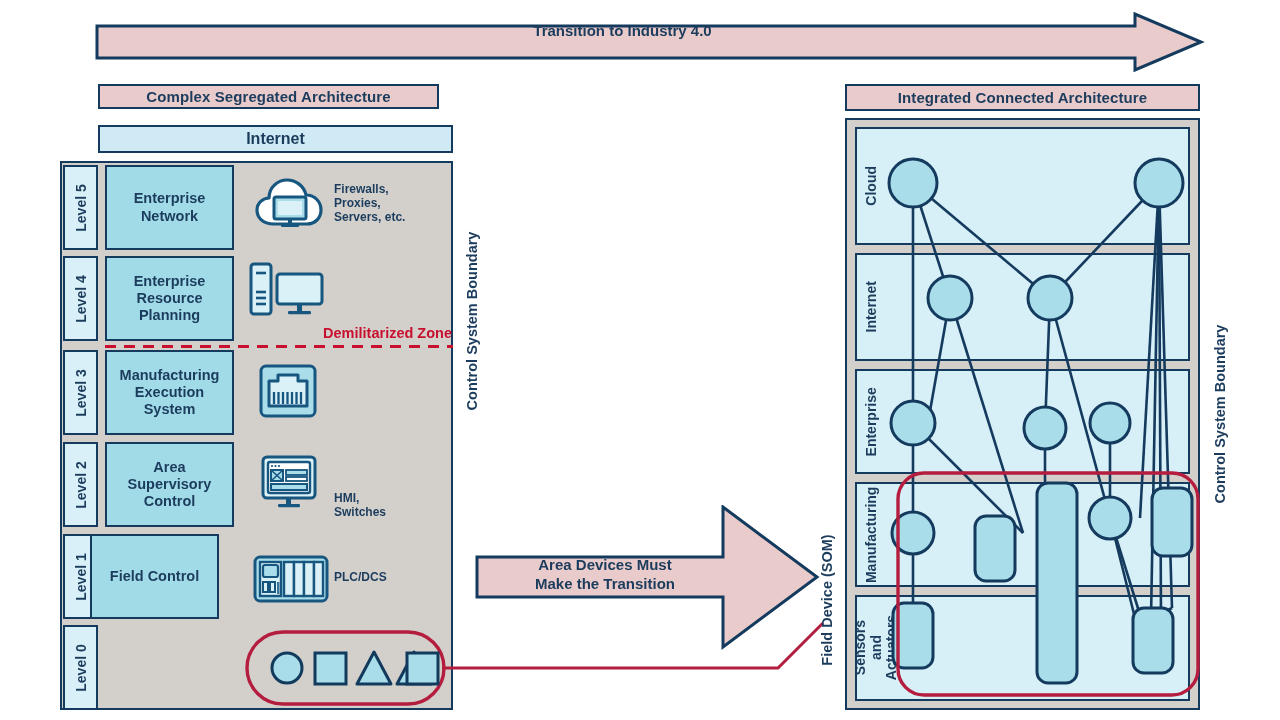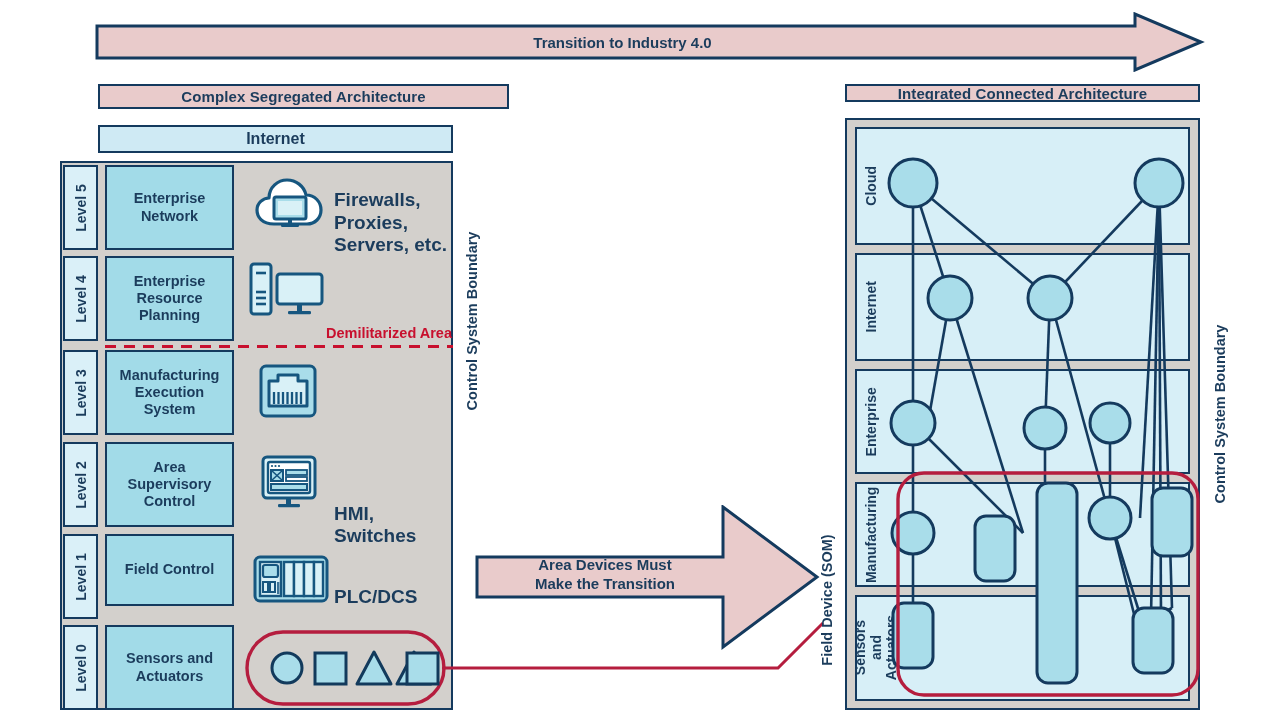--- a/index.html
+++ b/index.html
@@ -32,22 +32,22 @@
     transform:rotate(-90deg);white-space:nowrap;
     font-weight:bold;font-size:14px;color:#1b3c5c;
   }
   .levelbox{
     background:#a2dbe8;border:2px solid #143a5e;
     display:flex;align-items:center;justify-content:center;text-align:center;
     font-weight:bold;font-size:14.5px;line-height:1.18;color:#1b3c5c;
     padding:0 4px;
   }
   .devlabel{
-    font-weight:bold;font-size:19px;line-height:1.18;color:#1b3c5c;
-    display:flex;align-items:center;margin-top:20px;
+    font-weight:bold;font-size:12px;line-height:1.18;color:#1b3c5c;
+    display:flex;align-items:center;
   }
   .vlabel{
     display:flex;align-items:center;justify-content:center;
   }
   .vlabel span{
     transform:rotate(-90deg);white-space:nowrap;
     font-weight:bold;font-size:14.5px;color:#1b3c5c;
   }
   .dmz{
     color:#c8102e;font-weight:bold;font-size:14.5px;text-align:right;
@@ -66,23 +66,23 @@
   }
 </style>
 </head>
 <body>
 
 <div class="stage">
 
   <svg class="abs" style="left:95px;top:12px;" width="1110" height="60" viewBox="0 0 1110 60">
     <polygon points="2,14 1040,14 1040,2 1106,30 1040,58 1040,46 2,46" fill="#e9cbcb" stroke="#143a5e" stroke-width="3" stroke-linejoin="miter"></polygon>
   </svg>
-  <div class="abs" style="left:95px;top:24px;width:1010px;height:36px;display:flex;align-items:center;justify-content:center;font-weight:bold;font-size:15px;color:#1b3c5c;padding-left:45px;">Transition to Industry 4.0</div>
-
-  <div class="abs pinkbar" style="left:98px;top:84px;width:411px;height:25px;">Complex Segregated Architecture</div>
+  <div class="abs" style="left:95px;top:12px;width:1010px;height:36px;display:flex;align-items:center;justify-content:center;font-weight:bold;font-size:15px;color:#1b3c5c;padding-left:45px;">Transition to Industry 4.0</div>
+
+  <div class="abs pinkbar" style="left:98px;top:84px;width:341px;height:25px;">Complex Segregated Architecture</div>
 
   <div class="abs bluebar" style="left:98px;top:125px;width:355px;height:28px;">Internet</div>
 
   <div class="abs greypanel" style="left:60px;top:161px;width:393px;height:549px;"></div>
 
   <div class="abs vlabel" style="left:455px;top:161px;width:34px;height:320px;">
     <span>Control System Boundary</span>
   </div>
 
   <div class="abs leveltab" style="left:63px;top:165px;width:35px;height:85px;">
@@ -116,21 +116,21 @@
     <rect x="3" y="3" width="20" height="50" rx="3" fill="#d9f1f7" stroke="#16567f" stroke-width="3"></rect>
     <line x1="8" y1="12" x2="18" y2="12" stroke="#16567f" stroke-width="2.6"></line>
     <line x1="8" y1="31" x2="18" y2="31" stroke="#16567f" stroke-width="2.6"></line>
     <line x1="8" y1="37" x2="18" y2="37" stroke="#16567f" stroke-width="2.6"></line>
     <line x1="8" y1="43" x2="18" y2="43" stroke="#16567f" stroke-width="2.6"></line>
     <rect x="29" y="13" width="45" height="30" rx="3" fill="#d9f1f7" stroke="#16567f" stroke-width="3"></rect>
     <rect x="49" y="43" width="5" height="7" fill="#16567f"></rect>
     <rect x="40" y="50" width="23" height="3.2" rx="1.3" fill="#16567f"></rect>
   </svg>
 
-  <div class="abs dmz" style="left:262px;top:325px;width:190px;height:20px;">Demilitarized Area</div>
+  <div class="abs dmz" style="left:262px;top:325px;width:190px;height:20px;">Demilitarized Zone</div>
   <svg class="abs" style="left:105px;top:344px;" width="348" height="5" viewBox="0 0 348 5">
     <line x1="0" y1="2.5" x2="348" y2="2.5" stroke="#c8102e" stroke-width="3" stroke-dasharray="11 8"></line>
   </svg>
 
   <div class="abs leveltab" style="left:63px;top:350px;width:35px;height:85px;">
     <span>Level 3</span>
   </div>
   <div class="abs levelbox" style="left:105px;top:350px;width:129px;height:85px;">
     <div style="white-space:pre-line;">Manufacturing
 Execution
@@ -174,21 +174,21 @@
     <rect x="10" y="29" width="36" height="6" fill="#a9ddea" stroke="#16567f" stroke-width="2"></rect>
     <rect x="25" y="43" width="5" height="6" fill="#16567f"></rect>
     <rect x="17" y="49" width="22" height="3.2" rx="1.3" fill="#16567f"></rect>
   </svg>
   <div class="abs devlabel" style="left:334px;top:483px;width:120px;height:44px;white-space:pre-line;">HMI,
 Switches</div>
 
   <div class="abs leveltab" style="left:63px;top:534px;width:35px;height:85px;">
     <span>Level 1</span>
   </div>
-  <div class="abs levelbox" style="left:105px;top:534px;width:129px;height:72px;">
+  <div class="abs levelbox" style="left:90px;top:534px;width:129px;height:85px;">
     <div style="white-space:pre-line;">Field Control</div>
   </div>
   <svg class="abs" style="left:253px;top:555px;" width="76" height="48" viewBox="0 0 76 48">
     <rect x="2" y="2" width="72" height="44" rx="5" fill="#a9ddea" stroke="#16567f" stroke-width="3"></rect>
     <rect x="7" y="7" width="21" height="34" fill="#d9f1f7" stroke="#16567f" stroke-width="2.4"></rect>
     <rect x="10" y="10" width="15" height="12" rx="2" fill="#a9ddea" stroke="#16567f" stroke-width="2.2"></rect>
     <rect x="10" y="27" width="5" height="10" fill="none" stroke="#16567f" stroke-width="2"></rect>
     <rect x="17" y="27" width="5" height="10" fill="none" stroke="#16567f" stroke-width="2"></rect>
     <g stroke="#16567f" stroke-width="1.6">
       <line x1="25" y1="27" x2="25" y2="39"></line>
@@ -199,24 +199,20 @@
       <rect x="41" y="7" width="10" height="34"></rect>
       <rect x="51" y="7" width="10" height="34"></rect>
       <rect x="61" y="7" width="9" height="34"></rect>
     </g>
   </svg>
   <div class="abs devlabel" style="left:334px;top:565px;width:120px;height:24px;white-space:pre-line;">PLC/DCS</div>
 
   <div class="abs leveltab" style="left:63px;top:625px;width:35px;height:85px;">
     <span>Level 0</span>
   </div>
-  <div class="abs levelbox" style="left:105px;top:625px;width:129px;height:85px;">
-    <div style="white-space:pre-line;">Sensors and
-Actuators</div>
-  </div>
 
   <svg class="abs" style="left:244px;top:629px;" width="210" height="78" viewBox="0 0 210 78">
     <rect x="3" y="3" width="197" height="72" rx="36" fill="none" stroke="#b51d3e" stroke-width="3.4"></rect>
     <circle cx="43" cy="39" r="15" fill="#a9ddea" stroke="#123a5c" stroke-width="3"></circle>
     <rect x="71" y="24" width="31" height="31" fill="#a9ddea" stroke="#123a5c" stroke-width="3"></rect>
     <polygon points="130,23 147,55 113,55" fill="#a9ddea" stroke="#123a5c" stroke-width="3" stroke-linejoin="round"></polygon>
     <polygon points="170,23 187,55 153,55" fill="#a9ddea" stroke="#123a5c" stroke-width="3" stroke-linejoin="round"></polygon>
   </svg>
   <svg class="abs" style="left:405px;top:651px;" width="38" height="36" viewBox="0 0 38 36">
     <rect x="2" y="2" width="31" height="31" fill="#a9ddea" stroke="#123a5c" stroke-width="3"></rect>
@@ -229,21 +225,21 @@
   <svg class="abs" style="left:475px;top:505px;" width="345" height="145" viewBox="0 0 345 145">
     <polygon points="2,52 248,52 248,2 342,72 248,142 248,92 2,92" fill="#e9cbcb" stroke="#143a5e" stroke-width="3" stroke-linejoin="miter"></polygon>
   </svg>
   <div class="abs" style="left:480px;top:545px;width:250px;height:60px;display:flex;align-items:center;justify-content:center;text-align:center;white-space:pre-line;font-weight:bold;font-size:15px;line-height:1.25;color:#1b3c5c;">Area Devices Must
 Make the Transition</div>
 
   <div class="abs vlabel" style="left:814px;top:500px;width:26px;height:200px;">
     <span>Field Device (SOM)</span>
   </div>
 
-  <div class="abs pinkbar" style="left:845px;top:84px;width:355px;height:18px;">Integrated Connected Architecture</div>
+  <div class="abs pinkbar" style="left:845px;top:84px;width:355px;height:27px;">Integrated Connected Architecture</div>
 
   <div class="abs greypanel" style="left:845px;top:118px;width:355px;height:592px;"></div>
 
   <div class="abs vlabel" style="left:1203px;top:118px;width:34px;height:592px;">
     <span>Control System Boundary</span>
   </div>
 
   <div class="band" style="left:855px;top:127px;width:335px;height:118px;"></div>
   <div class="bandlabel" style="left:857px;top:127px;height:118px;">
     <span style="white-space:pre-line;">Cloud</span>

